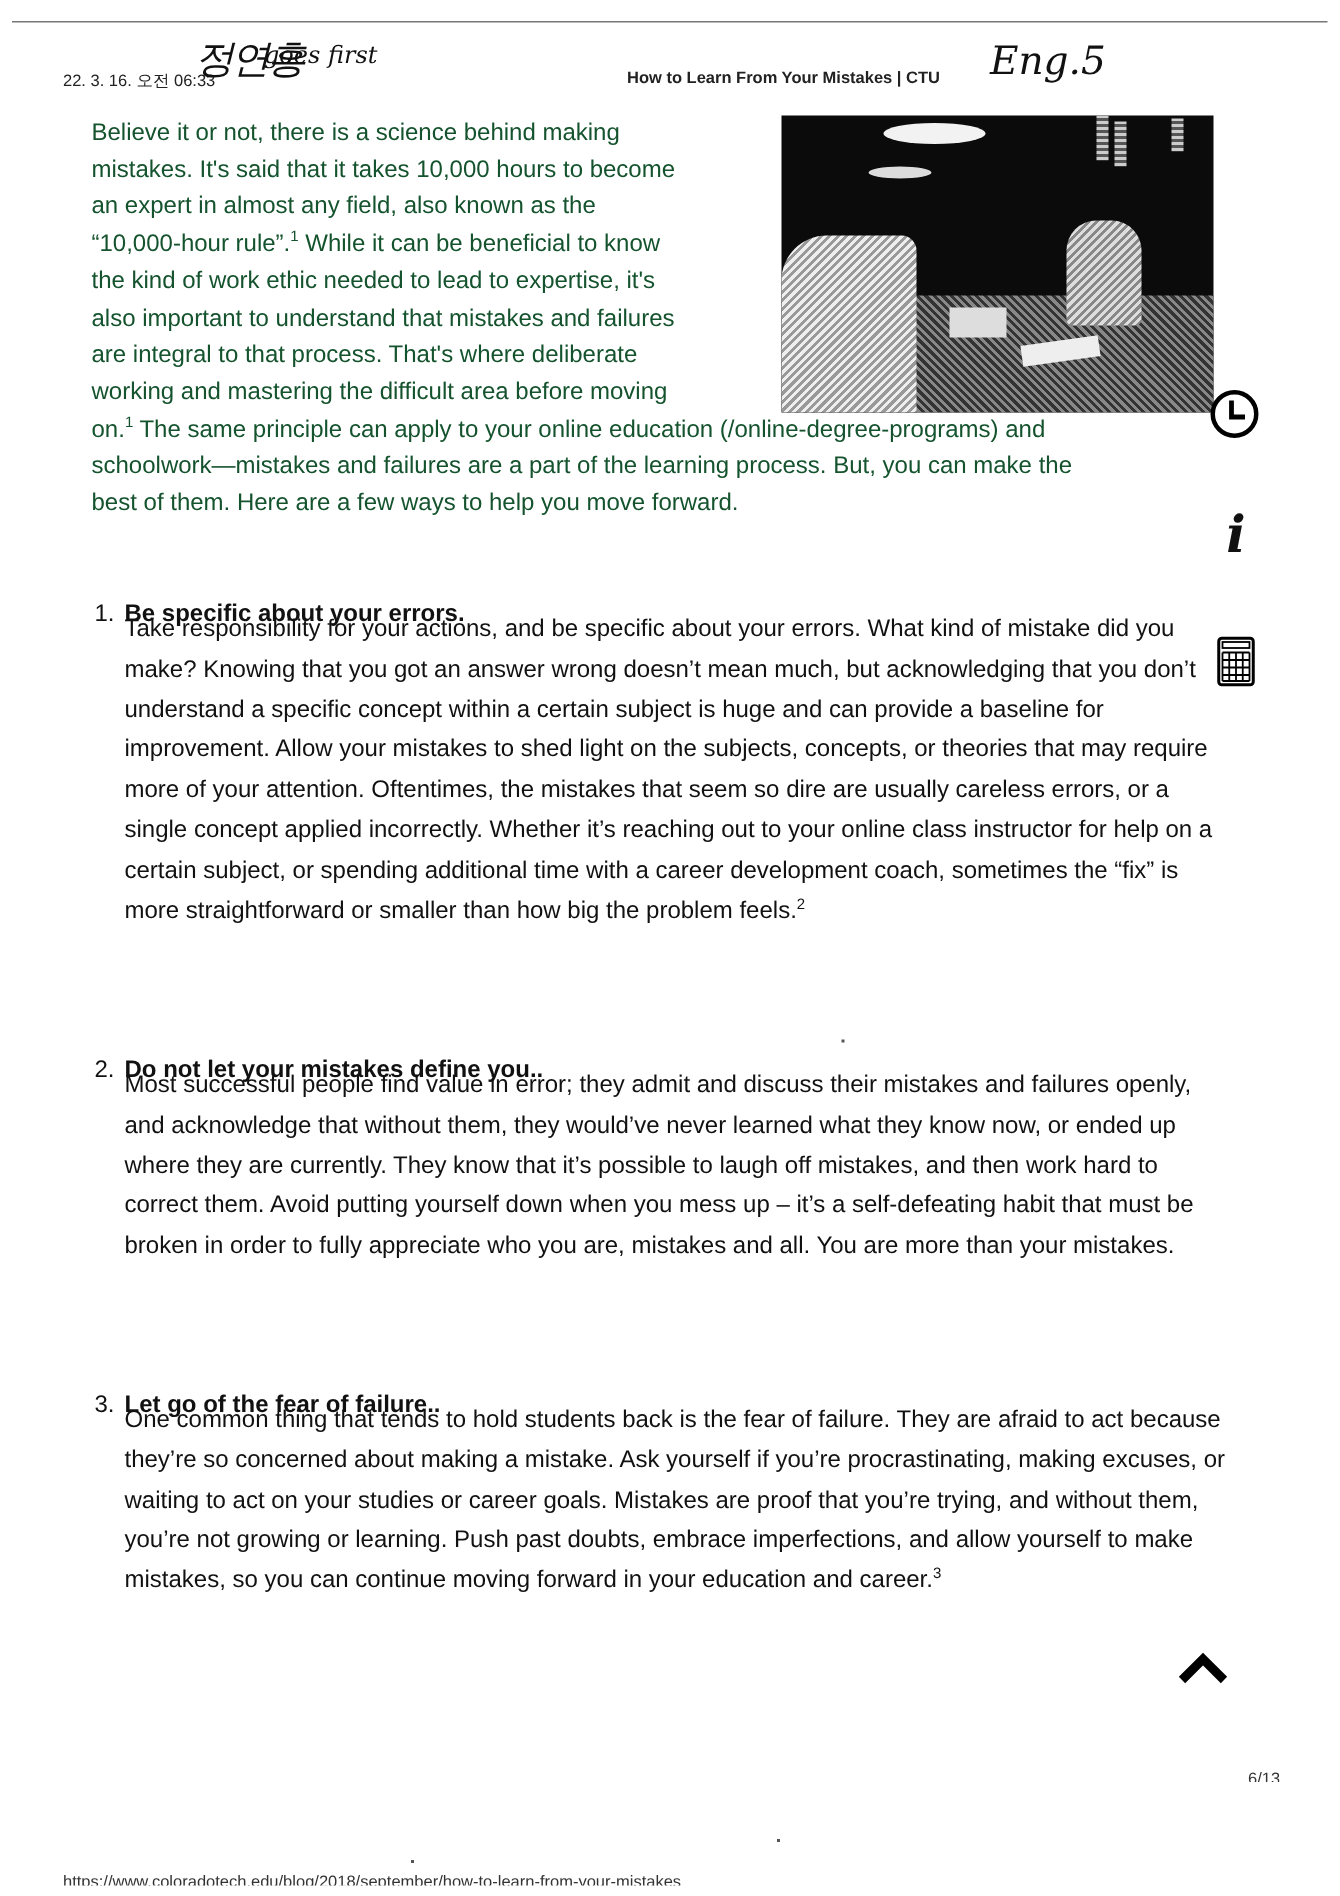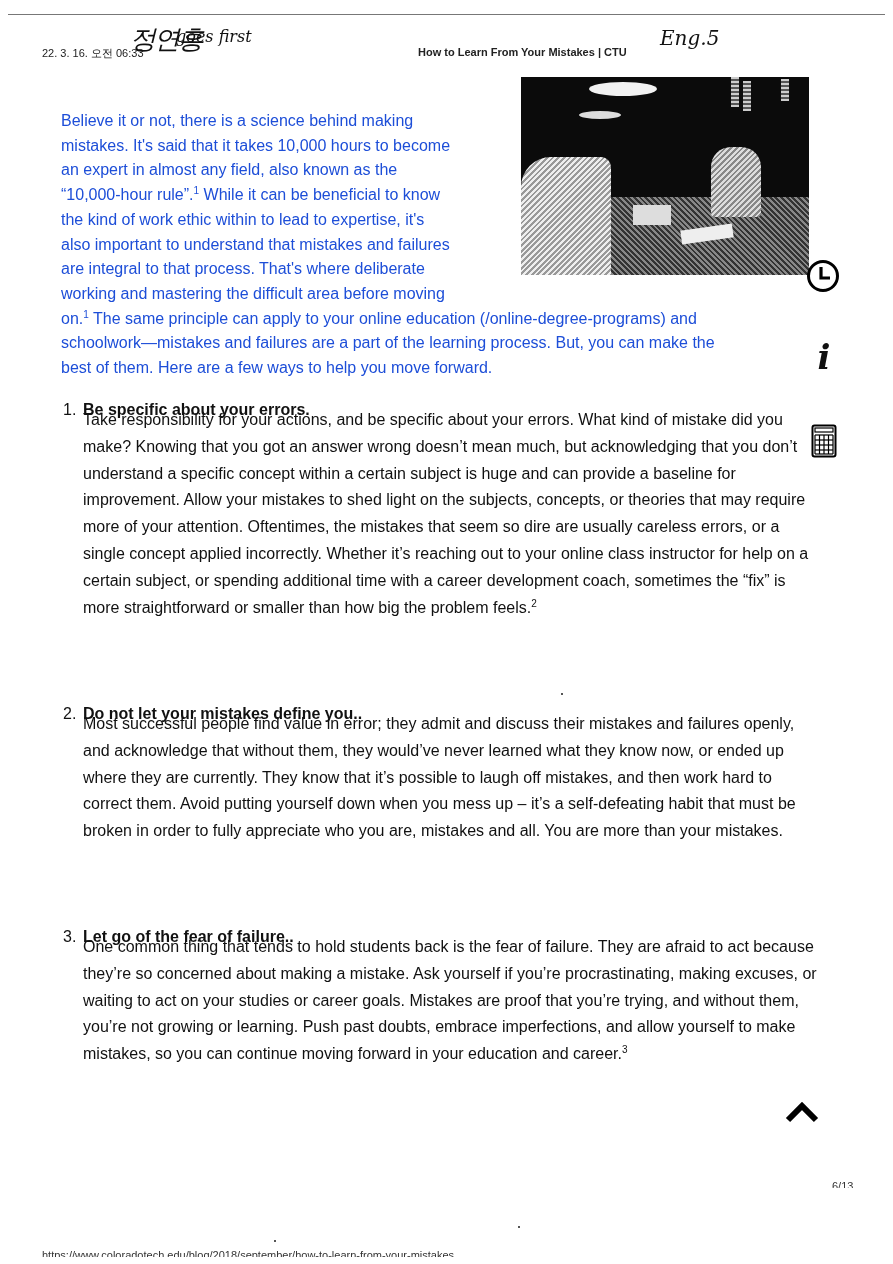--- a/index.html
+++ b/index.html
@@ -5,21 +5,21 @@
   html, body { margin: 0; padding: 0; background: #ffffff; }
   body {
     width: 893px; height: 1264px; position: relative; overflow: hidden;
     font-family: "Liberation Sans", sans-serif; color: #111;
   }
   .top-rule { position: absolute; left: 8px; right: 8px; top: 14px; height: 1px; background: #777; }
   .print-date { position: absolute; left: 42px; top: 46px; font-size: 11px; color: #222; }
   .handwriting { position: absolute; font-family: "DejaVu Serif", serif; font-style: italic; color: #111; }
   .hw-name { left: 90px; top: 22px; font-size: 26px; letter-spacing: -2px; margin-left: 40px; }
   .hw-goes { left: 176px; top: 27px; font-size: 16px; }
-  .hw-eng { left: 660px; top: 26px; font-size: 20px; }
+  .hw-eng { left: 660px; top: 26px; font-size: 26px; }
   .page-title { position: absolute; left: 418px; top: 46px; font-size: 11px; color: #222; font-weight: bold; }
 
   .hero-image {
     position: absolute; left: 521px; top: 77px; width: 288px; height: 198px;
     background: #0b0b0b; overflow: hidden;
   }
   .hero-image .lamp1 { position:absolute; left: 68px; top: 5px; width: 68px; height: 14px; border-radius: 50%; background:#f2f2f2; }
   .hero-image .lamp2 { position:absolute; left: 58px; top: 34px; width: 42px; height: 8px; border-radius: 50%; background:#ddd; }
   .hero-image .table { position:absolute; left: 0; top: 120px; width: 288px; height: 78px;
      background: repeating-linear-gradient(45deg, #888 0 2px, #333 2px 4px); }
@@ -30,21 +30,21 @@
   .hero-image .laptop { position:absolute; left: 112px; top: 128px; width: 38px; height: 20px; background:#ddd; }
   .hero-image .paper { position:absolute; left: 160px; top: 150px; width: 52px; height: 14px; background:#eee; transform: rotate(-8deg); }
   .hero-image .bokeh { position:absolute; width: 8px; height: 30px; background: repeating-linear-gradient(0deg,#ccc 0 2px,#555 2px 4px); }
 
   .side-icon { position: absolute; display: flex; align-items: center; justify-content: center; }
   .clock-icon { left: 806px; top: 259px; width: 34px; height: 34px; }
   .info-icon { left: 812px; top: 337px; width: 24px; height: 40px; font-family: "DejaVu Serif", serif; font-weight: bold; font-style: italic; font-size: 34px; line-height: 40px; }
   .calc-icon { left: 811px; top: 424px; width: 26px; height: 34px; }
   .top-icon { left: 784px; top: 1098px; width: 36px; height: 26px; }
 
-  .content { position: absolute; left: 61px; top: 77px; width: 760px; font-size: 16px; line-height: 24.7px; color: #1d4ed8; margin-top: 32px; }
+  .content { position: absolute; left: 61px; top: 77px; width: 760px; font-size: 16px; line-height: 24.7px; color: #14532d; }
   .intro-wrap { width: 440px; }
   sup { font-size: 10px; line-height: 0; vertical-align: super; }
 
   .list { position: absolute; left: 61px; margin: 0; padding: 0; list-style: none; width: 760px; font-size: 16px; line-height: 26.8px; }
   .list-item { position: absolute; left: 0; width: 760px; }
   .item-number { position: absolute; left: 2px; top: 0; }
   .item-heading { position: absolute; left: 22px; top: 0; font-weight: bold; }
   .item-body { position: absolute; left: 22px; top: 10px; width: 740px; margin: 0; }
 
   .footer-url { position: absolute; left: 42px; top: 1249px; font-size: 11px; color: #333; height: 8px; overflow: hidden; white-space: nowrap; }
@@ -102,21 +102,21 @@
     </g>
   </svg>
 </div>
 
 <div class="content">
   <div class="intro-wrap">
     <div>Believe it or not, there is a science behind making</div>
     <div>mistakes. It's said that it takes 10,000 hours to become</div>
     <div>an expert in almost any field, also known as the</div>
     <div><span>“10,000-hour rule”.</span><sup>1</sup><span> While it can be beneficial to know</span></div>
-    <div>the kind of work ethic within to lead to expertise, it's</div>
+    <div>the kind of work ethic needed to lead to expertise, it's</div>
     <div>also important to understand that mistakes and failures</div>
     <div>are integral to that process. That's where deliberate</div>
     <div>working and mastering the difficult area before moving</div>
   </div>
   <div><span>on.</span><sup>1</sup><span> The same principle can apply to your online education (/online-degree-programs) and</span></div>
   <div>schoolwork—mistakes and failures are a part of the learning process. But, you can make the</div>
   <div>best of them. Here are a few ways to help you move forward.</div>
 </div>
 
 <div class="list">

